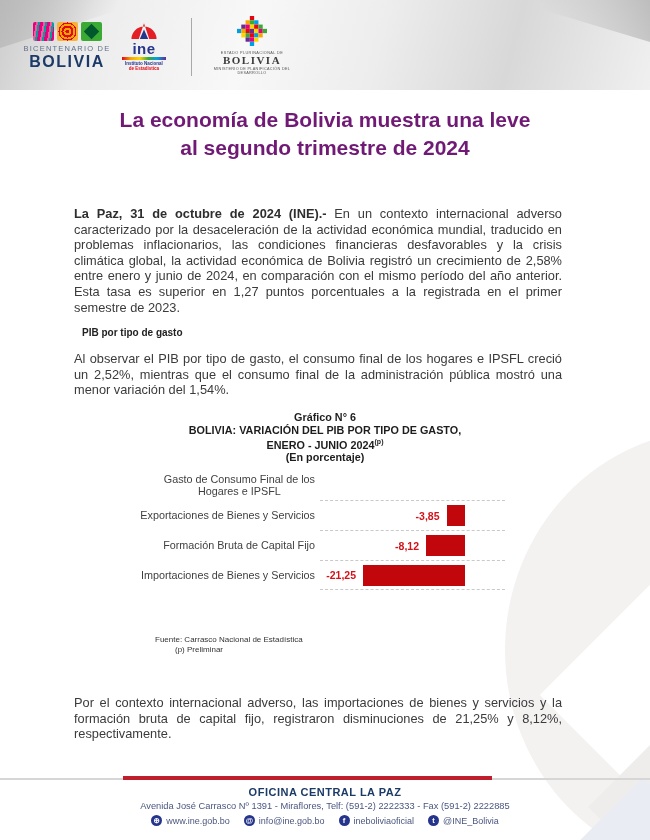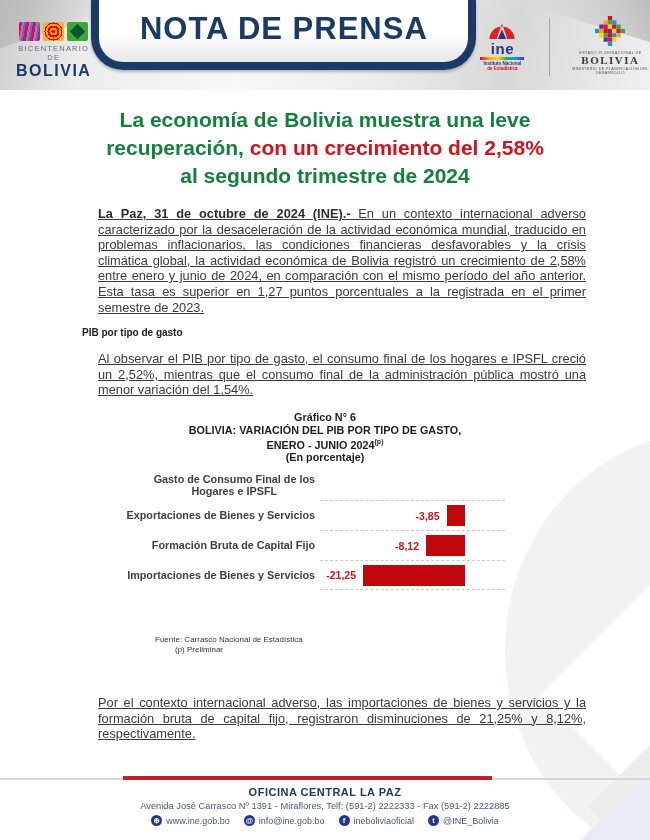--- a/index.html
+++ b/index.html
@@ -45,37 +45,37 @@
   .ine-cap1 { font-size:4.5px; color:#26358c; font-weight:bold; }
   .ine-cap2 { font-size:4.5px; color:#e30613; font-weight:bold; }
   .logo-sep { width:1px; height:58px; background:#a9a9a9; margin-top:2px; }
   .bol-logo { width:78px; text-align:center; }
   .bol-top { font-size:3.8px; letter-spacing:.4px; color:#555; margin-top:1px; }
   .bol-name { font-family:"Liberation Serif", serif; font-size:11px; font-weight:bold; letter-spacing:1.5px; color:#3c3c3c; line-height:11px; }
   .bol-bottom { font-size:3.8px; letter-spacing:.3px; color:#555; margin-top:1px; }
 
   
   .doc-title { position:absolute; left:63px; top:106px; width:524px; text-align:center; font-size:21px; font-weight:bold; line-height:28px; z-index:2; }
-  .seg-blue { color:#15803d; }
+  .seg-blue { color:#701a75; }
   .seg-red { color:#d2131a; }
 
-  .para { position:absolute; left:98px; width:488px; font-size:12.8px; line-height:15.6px; color:#3b3b3b; text-align:justify; z-index:2;text-decoration:underline; }
+  .para { position:absolute; left:74px; width:488px; font-size:12.8px; line-height:15.6px; color:#3b3b3b; text-align:justify; z-index:2; }
   .p1 { top:206px; }
   .p-lead { font-weight:bold; color:#2e2e2e; }
   .section-heading { position:absolute; left:82px; top:327px; font-size:10px; font-weight:bold; color:#222; z-index:2; }
   .p2 { top:351px; }
   .p3 { top:695px; }
 
   
   .chart-title { position:absolute; left:0; top:411px; width:100%; text-align:center; font-size:10.8px; font-weight:bold; color:#1d1d1d; line-height:12.6px; z-index:2; }
   .chart-title sup { font-size:7px; }
   .chart { position:absolute; left:80px; top:470px; width:425px; z-index:2; }
   .chart-row { display:flex; height:30px; }
   .chart-label { width:240px; display:flex; align-items:center; justify-content:flex-end; padding-right:5px; }
-  .chart-label div { font-size:10.8px; color:#3f3f3f; text-align:center; line-height:12px; white-space:pre-line;font-weight:bold; }
+  .chart-label div { font-size:10.8px; color:#3f3f3f; text-align:center; line-height:12px; white-space:pre-line; }
   .chart-plot { position:relative; width:185px; border-top:1px dashed #c9c9c9; }
   .chart-row:last-child .chart-plot { border-bottom:1px dashed #c9c9c9; }
   .bar { position:absolute; top:4px; height:21px; }
   .bar-val { position:absolute; top:50%; transform:translateY(-50%); font-size:10.5px; font-weight:bold; white-space:nowrap; }
   .chart-source { position:absolute; left:155px; top:635px; font-size:8px; color:#333; line-height:10px; z-index:2; }
   .chart-source .src2 { margin-left:20px; }
 
   
   .footer-rule { position:absolute; left:0; top:778px; width:650px; height:1.5px; background:#d6d6d6; z-index:2; }
   .footer-rule-red { position:absolute; left:123px; top:776px; width:369px; height:4px; background:#bf1e2c; z-index:3; }
@@ -104,25 +104,20 @@
       <div class="bicent">
         <div class="bicent-icons">
           <div class="sq sq-pink"></div>
           <div class="sq sq-spiral"></div>
           <div class="sq sq-green"></div>
         </div>
         <div class="bicent-line1">BICENTENARIO DE</div>
         <div class="bicent-line2">BOLIVIA</div>
       </div>
 
-      <div class="tab-wrap">
-        <div class="press-tab">
-          <div class="press-title">NOTA DE PRENSA</div>
-        </div>
-      </div>
 
       <div class="right-logos">
         <div class="ine-logo">
           <svg width="28" height="23" viewBox="0 0 26 22">
             <path d="M1 22 A12 12 0 0 1 25 22 H18 L13 7 L8 22 Z" fill="#e31e26"></path>
             <path d="M13 13 L17 22 H9 Z" fill="#26358c"></path>
           </svg>
           <div class="ine-word">ine</div>
           <div class="ine-rainbow"></div>
           <div class="ine-cap1">Instituto Nacional</div>
@@ -161,21 +156,20 @@
           <div class="bol-name">BOLIVIA</div>
           <div class="bol-bottom">MINISTERIO DE PLANIFICACIÓN DEL DESARROLLO</div>
         </div>
       </div>
 
     </div>
   </div>
 
   <div class="doc-title" id="doc-title">
       <div><span class="seg-blue">La economía de Bolivia muestra una leve</span></div>
-      <div><span class="seg-blue">recuperación, </span><span class="seg-red">con un crecimiento del 2,58%</span></div>
       <div><span class="seg-blue">al segundo trimestre de 2024</span></div>
     </div>
 
   <div class="para p1">
     <span class="p-lead">La Paz, 31 de octubre de 2024 (INE).-</span><span> En un contexto internacional adverso caracterizado por la desaceleración de la actividad económica mundial, traducido en problemas inflacionarios, las condiciones financieras desfavorables y la crisis climática global, la actividad económica de Bolivia registró un crecimiento de 2,58% entre enero y junio de 2024, en comparación con el mismo período del año anterior. Esta tasa es superior en 1,27 puntos porcentuales a la registrada en el primer semestre de 2023.</span>
   </div>
 
   <div class="section-heading">PIB por tipo de gasto</div>
 
   <div class="para p2">Al observar el PIB por tipo de gasto, el consumo final de los hogares e IPSFL creció un 2,52%, mientras que el consumo final de la administración pública mostró una menor variación del 1,54%.</div>

